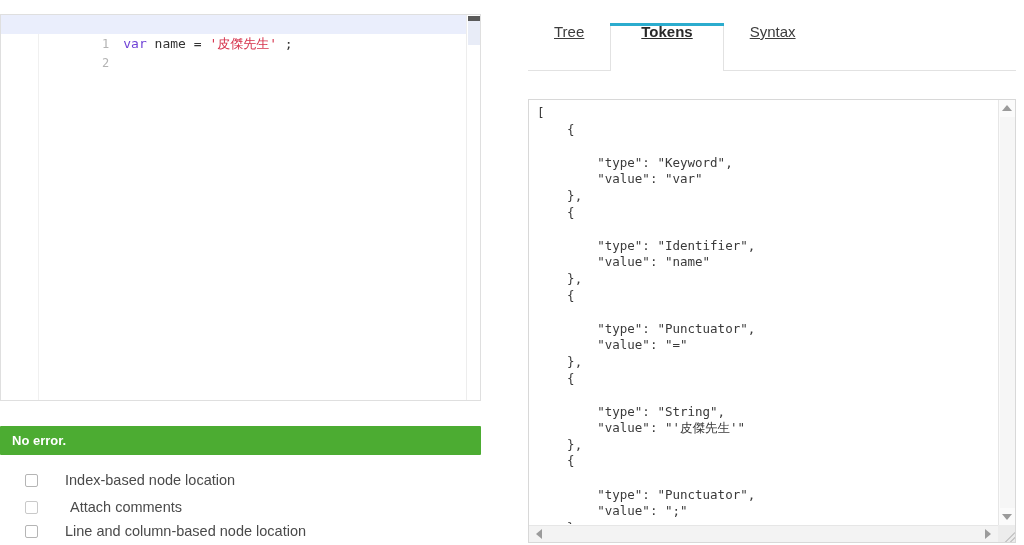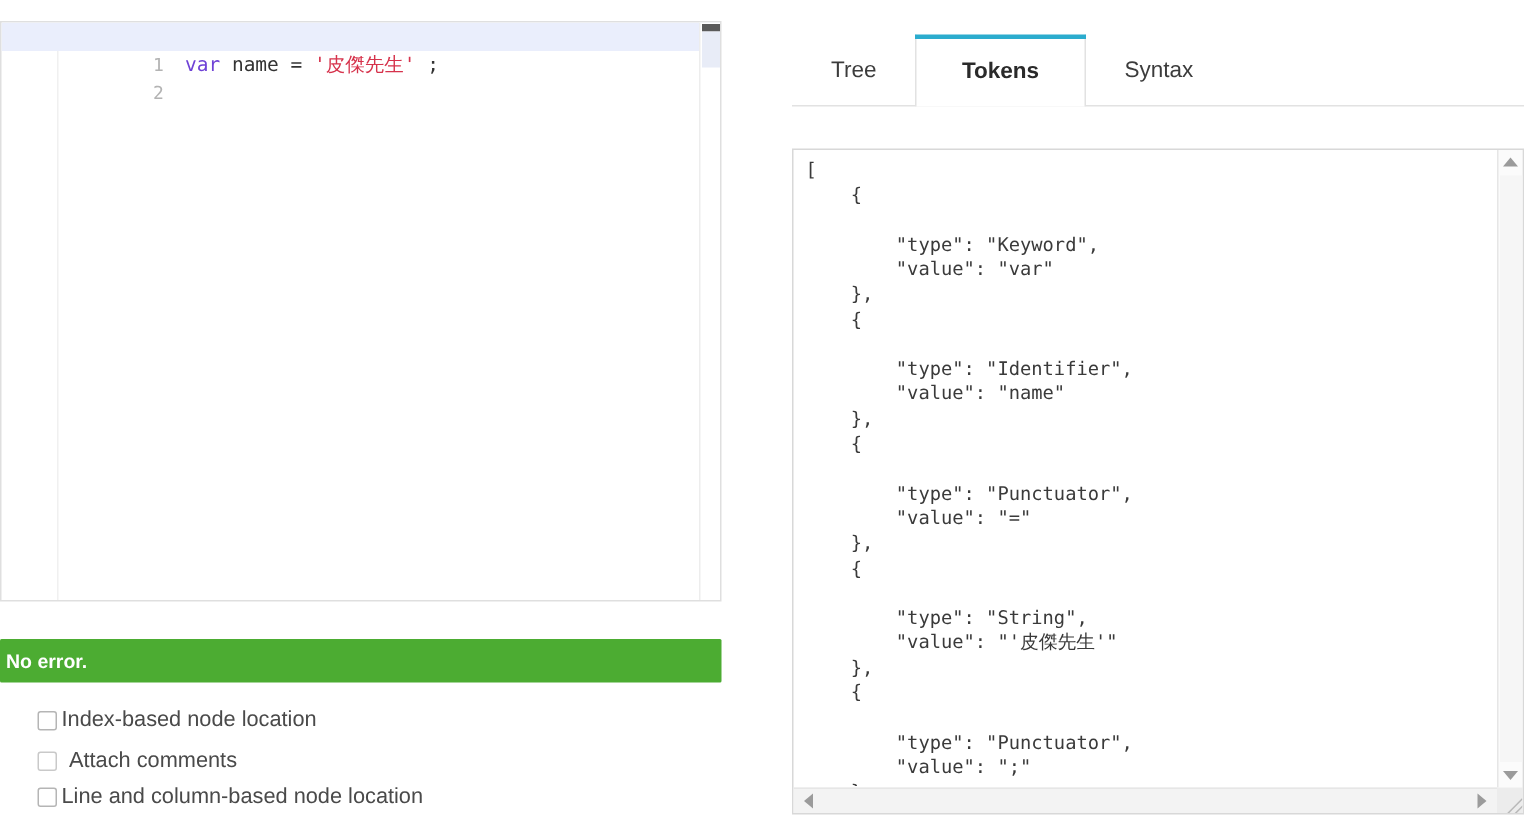--- a/index.html
+++ b/index.html
@@ -96,34 +96,35 @@
   .status-banner {
     margin-top: 25px;
     width: 481px;
     height: 29px;
     background: #4cac32;
     color: #ffffff;
     font-size: 13px;
     font-weight: bold;
     display: flex;
     align-items: center;
-    padding-left: 4px;
+    padding-left: 12px;
     border-radius: 1px;
   }
 
   
   .options {
     margin-top: 14px;
     width: 481px;
   }
   .option-row {
     display: flex;
     align-items: center;
     height: 22px;
     margin-bottom: 2px;
+    gap: 24px;
   }
   .option-row.spaced { margin-top: 5px; }
   .cb {
     width: 13px; height: 13px;
     border: 1px solid #b5b5b5;
     background: #ffffff;
     border-radius: 2px;
     flex: none;
     margin-left: 25px;
   }
@@ -152,27 +153,28 @@
     content: "";
     position: absolute;
     left: 0; right: 0; bottom: 0;
     height: 1px;
     background: #e2e2e2;
   }
   .tab {
     position: relative;
     height: 47px;
     display: flex;
-    align-items: center;
+    align-items: flex-start;
     justify-content: center;
     font-size: 15px;
     color: #3c3c3c;
     padding: 0 26px;
     z-index: 2;
     cursor: pointer;
+    text-decoration: underline;
   }
   .tab.inactive { margin-bottom: 1px; }
   .tab.active {
     background: #ffffff;
     border: 1px solid #e2e2e2;
     border-top: none;
     border-bottom: none;
     font-weight: bold;
     color: #2a2a2a;
     height: 48px;

